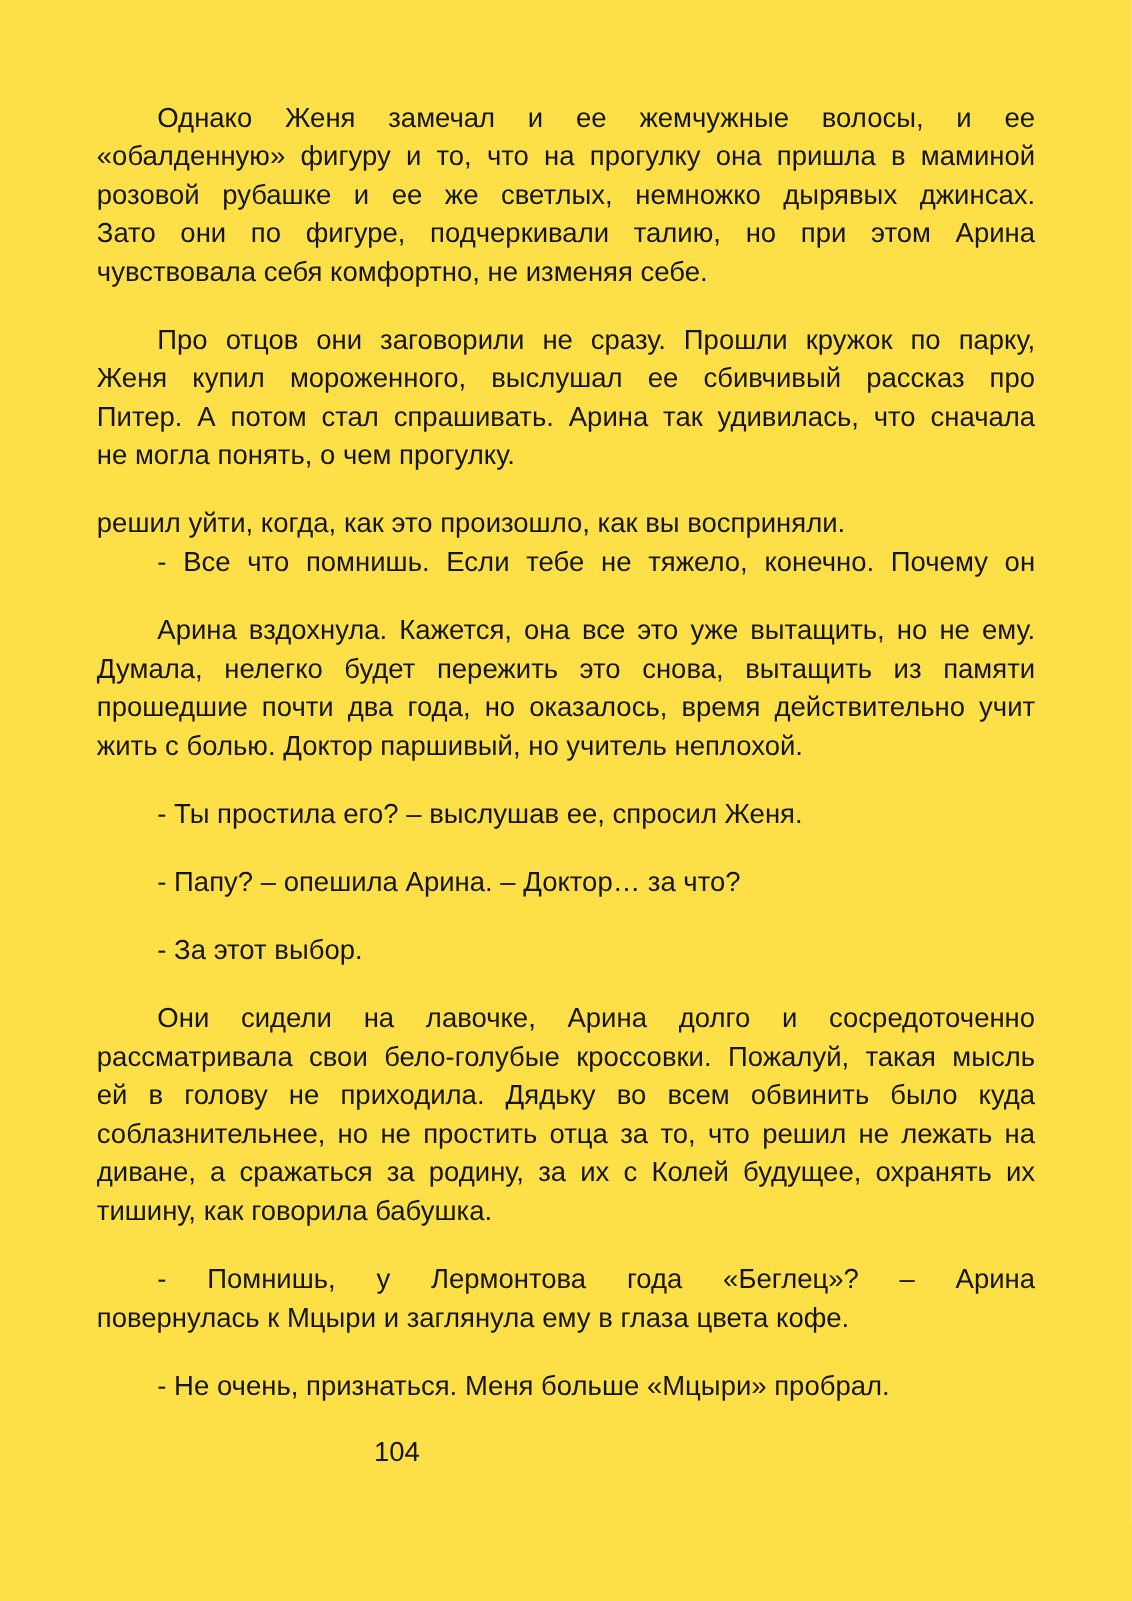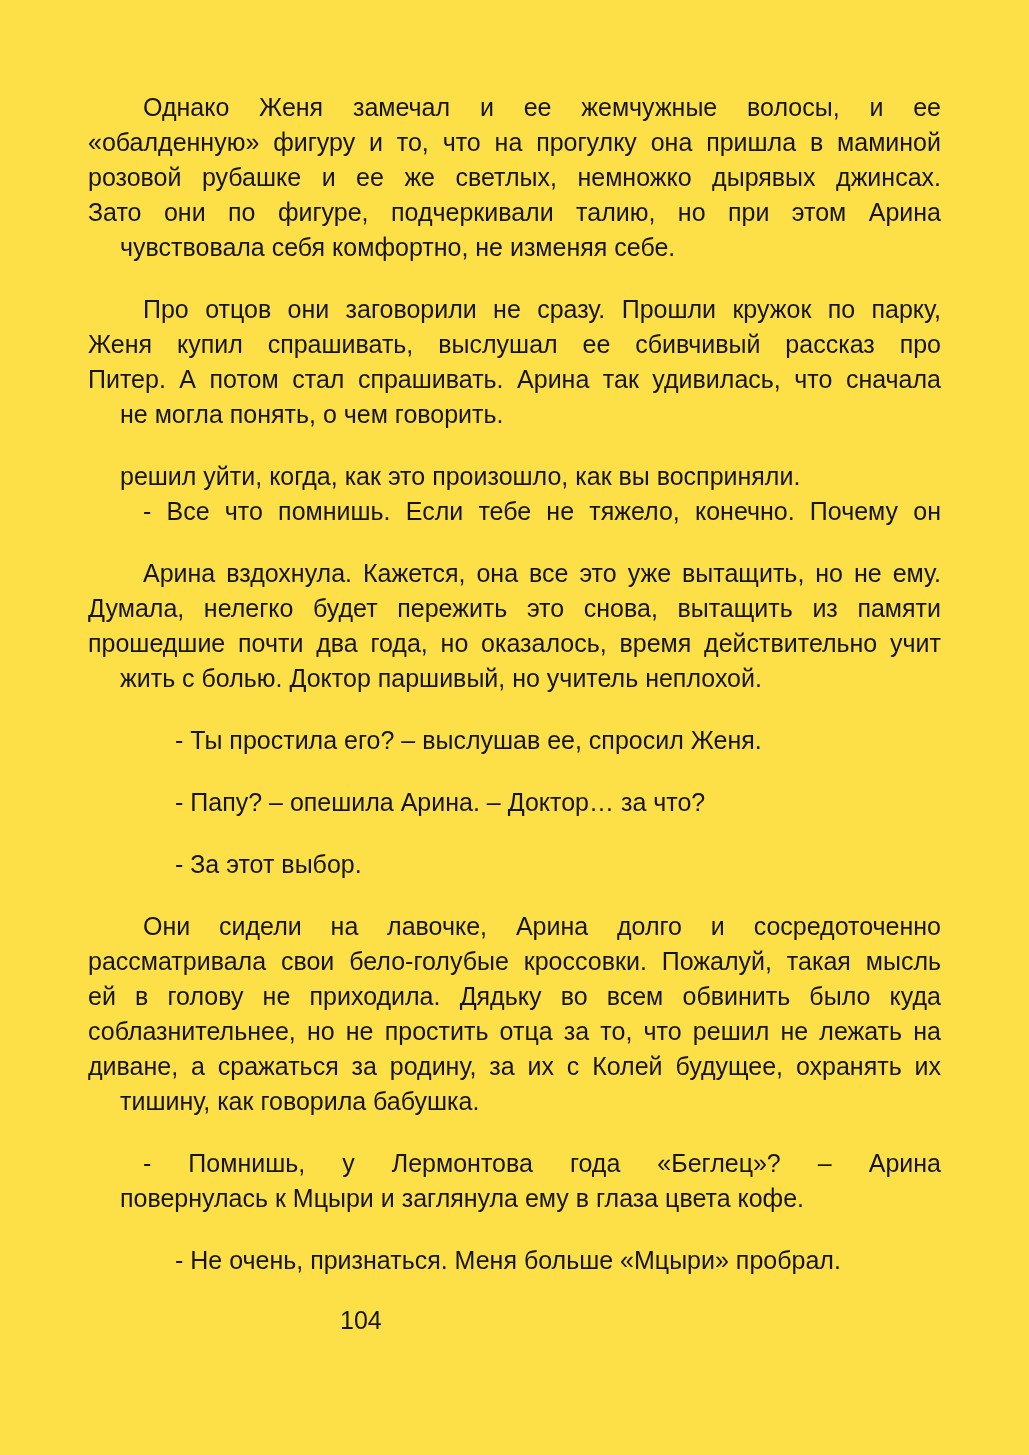--- a/index.html
+++ b/index.html
@@ -27,21 +27,20 @@
     font-size: 25px;
     line-height: 35px;
   }
   .line {
     text-align: justify;
     text-align-last: justify;
     white-space: normal;
   }
   .line.last {
     text-align-last: left;
-    margin-left: 32px;
   }
   .line.first {
     text-indent: 55px;
   }
   .page-number {
     position: absolute;
     left: 340px;
     top: 1303px;
     font-size: 25px;
     line-height: 35px;
@@ -54,23 +53,23 @@
   <div class="text-block">
       <div class="para">
         <div class="line first">Однако Женя замечал и ее жемчужные волосы, и ее</div>
         <div class="line">«обалденную» фигуру и то, что на прогулку она пришла в маминой</div>
         <div class="line">розовой рубашке и ее же светлых, немножко дырявых джинсах.</div>
         <div class="line">Зато они по фигуре, подчеркивали талию, но при этом Арина</div>
         <div class="line last">чувствовала себя комфортно, не изменяя себе.</div>
       </div>
       <div class="para">
         <div class="line first">Про отцов они заговорили не сразу. Прошли кружок по парку,</div>
-        <div class="line">Женя купил спрашивать, выслушал ее сбивчивый рассказ про</div>
+        <div class="line">Женя купил мороженного, выслушал ее сбивчивый рассказ про</div>
         <div class="line">Питер. А потом стал спрашивать. Арина так удивилась, что сначала</div>
-        <div class="line last">не могла понять, о чем говорить.</div>
+        <div class="line last">не могла понять, о чем прогулку.</div>
       </div>
       <div class="para">
         <div class="line last">решил уйти, когда, как это произошло, как вы восприняли.</div>
         <div class="line first">- Все что помнишь. Если тебе не тяжело, конечно. Почему он</div>
       </div>
       <div class="para">
         <div class="line first">Арина вздохнула. Кажется, она все это уже вытащить, но не ему.</div>
         <div class="line">Думала, нелегко будет пережить это снова, вытащить из памяти</div>
         <div class="line">прошедшие почти два года, но оказалось, время действительно учит</div>
         <div class="line last">жить с болью. Доктор паршивый, но учитель неплохой.</div>

